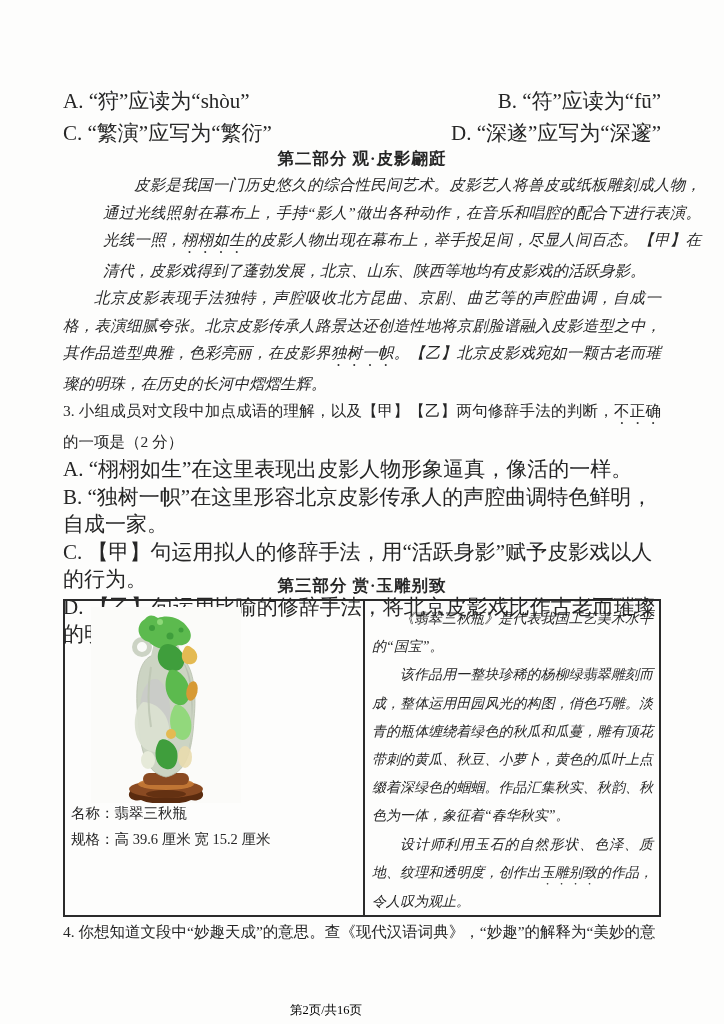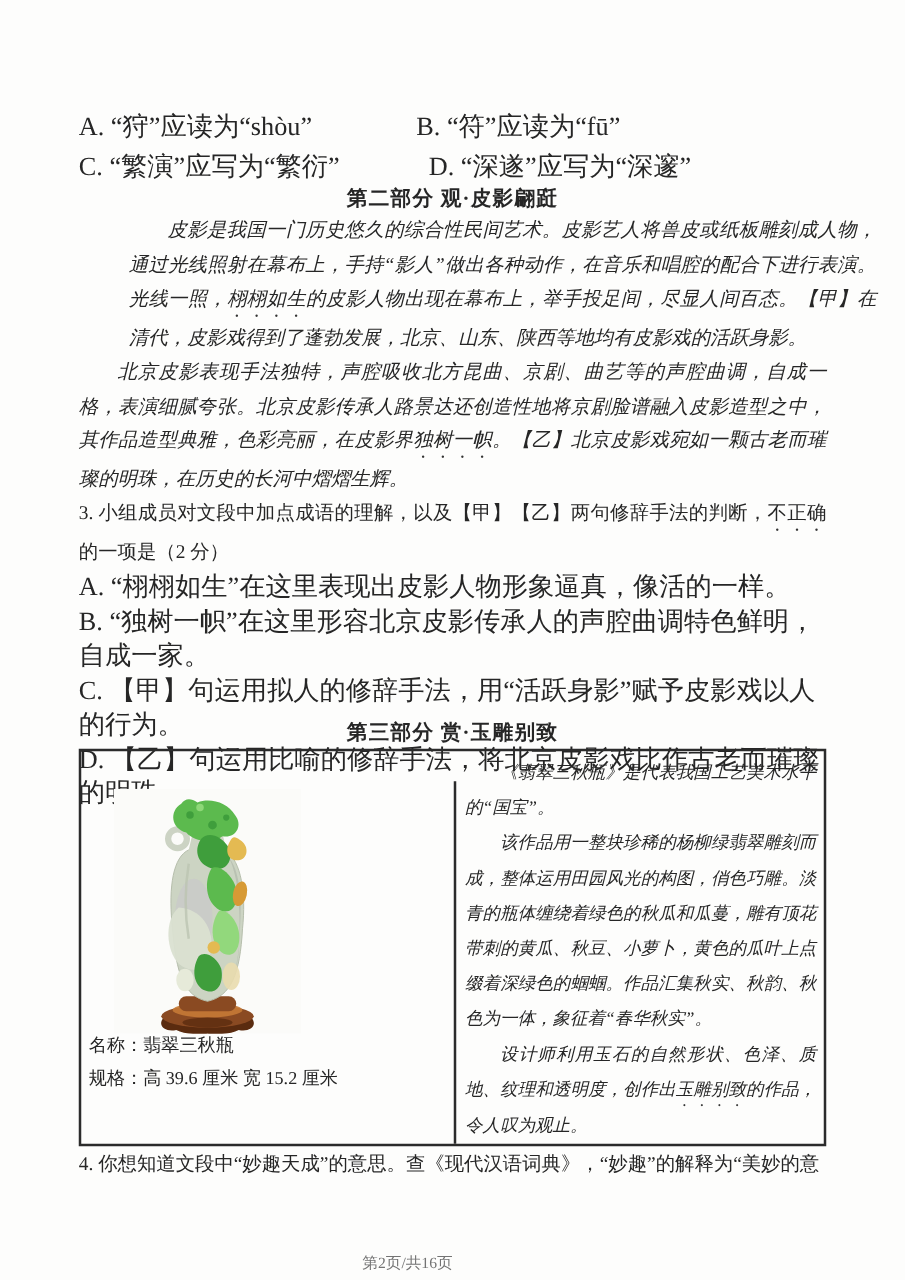--- a/index.html
+++ b/index.html
@@ -8,39 +8,39 @@
     background:#fdfdfc;color:#262626;overflow:hidden;
     font-family:"Liberation Serif","DejaVu Serif",serif;
   }
   .abs{position:absolute;left:63px;width:598px;box-sizing:border-box;}
   .line{font-size:15.5px;line-height:27.5px;}
   .kai{font-style:italic;}
   .para{margin:0;text-align:justify;text-indent:2em;font-size:15.5px;line-height:27.5px;}
   .sec-title{margin:0;text-align:center;font-weight:bold;font-size:16.5px;line-height:24px;letter-spacing:1px;}
   .opt-grid{display:flex;}
   .opt-grid .c1{width:270px;}
-  .opt-grid .c2{flex:1;}
+  .opt-grid .c2{flex:1;text-align:right;}
   .opt{font-size:21px;line-height:27.5px;}
   .emph{
     font-style:inherit;
     -webkit-text-emphasis:filled dot #333;text-emphasis:filled dot #333;
     -webkit-text-emphasis-position:under;text-emphasis-position:under right;
   }
   
   .art-table{display:flex;border:2px solid #2b2b2b;height:318px;}
-  .cell-left{width:298px;border-right:2px solid #2b2b2b;position:relative;margin-top:24px;}
+  .cell-left{width:298px;border-right:2px solid #2b2b2b;position:relative;}
   .cell-right{flex:1;padding:4px 6px 12px 7px;}
   .cell-right p{margin:0;text-align:justify;text-indent:2em;font-size:14px;line-height:28.2px;}
   .vase-photo{position:absolute;top:6px;left:26px;}
   .vase-photo .body-stroke{stroke:#b6beac;stroke-width:0.8;}
   .vase-photo .ring{fill:none;stroke:#ccd3c4;stroke-width:5;}
   .vase-photo .stem-line{fill:none;stroke:#bcc4b2;stroke-width:2;opacity:.8;}
   .caption{position:absolute;left:6px;top:200px;font-size:14.5px;line-height:25.5px;}
   .q4line{font-size:15.5px;line-height:26px;}
-  .footer{left:0;width:652px;text-align:center;font-size:12.5px;color:#737373;}
+  .footer{left:0;width:652px;text-align:center;font-size:12.5px;color:#000000;}
 </style>
 </head>
 <body>
 
 <div class="page">
 
 
   <div class="abs opt-grid" style="top:88px;">
     <div class="c1 opt">A. “狩”应读为“shòu”</div>
     <div class="c2 opt">B. “符”应读为“fū”</div>

